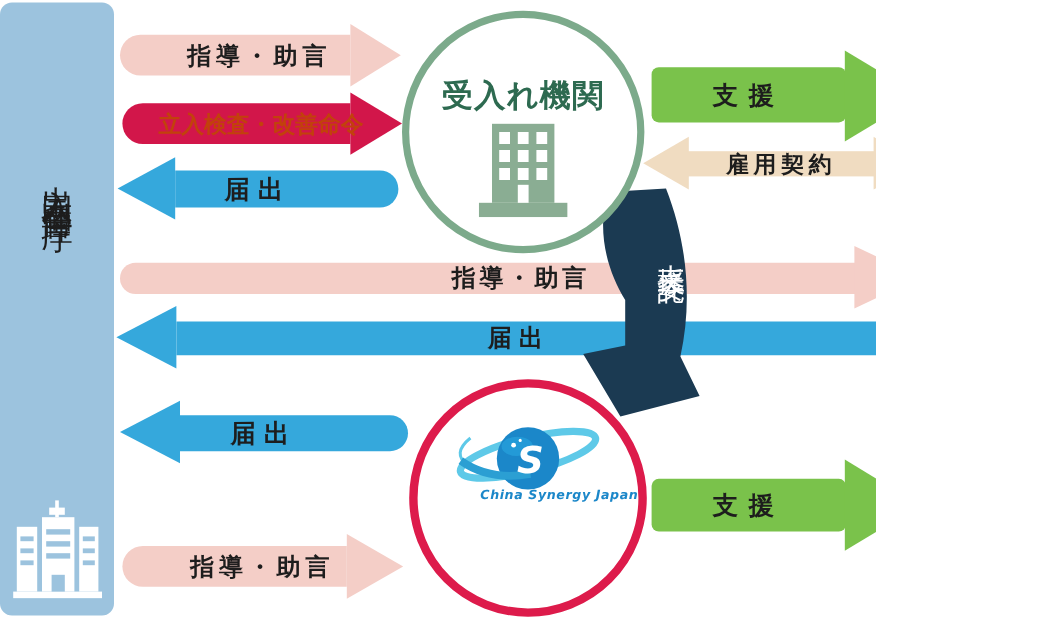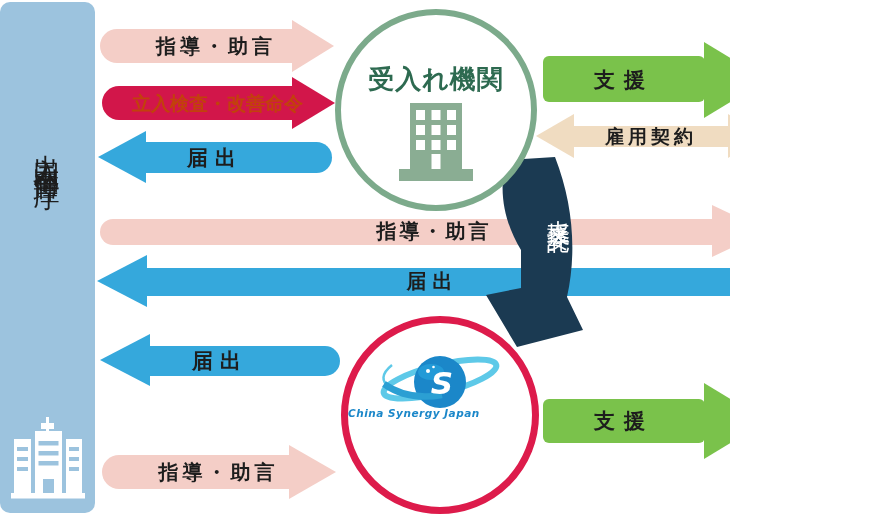--- a/index.html
+++ b/index.html
@@ -111,21 +111,21 @@
   .node-circle{position:absolute;background:#fff;border-radius:50%;}
   #top-circle{left:335px;top:9px;width:190px;height:190px;border:6px solid var(--sage);}
   #top-circle .node-title{
     position:absolute;top:47px;left:0;right:0;text-align:center;
     color:var(--green-text);font-size:26px;font-weight:600;letter-spacing:1px;
   }
   #top-building{position:absolute;left:58px;top:88px;}
   #bottom-circle{left:341px;top:316px;width:184px;height:184px;border:7px solid var(--crimson-bright);}
   #csj-logo{position:absolute;left:22px;top:25px;}
   #logo-caption{
-    position:absolute;top:84px;left:0;right:0;text-align:left;
+    position:absolute;top:84px;left:0;right:0;text-align:right;
     color:var(--logo-blue);font-size:10.5px;font-style:italic;font-weight:700;letter-spacing:0.5px;
   }
   #company-name{
     position:absolute;top:107px;left:0;right:0;text-align:center;
     color:var(--csj-blue);font-size:27px;font-weight:700;letter-spacing:1px;
   }
 </style>
 </head>
 <body>
 

